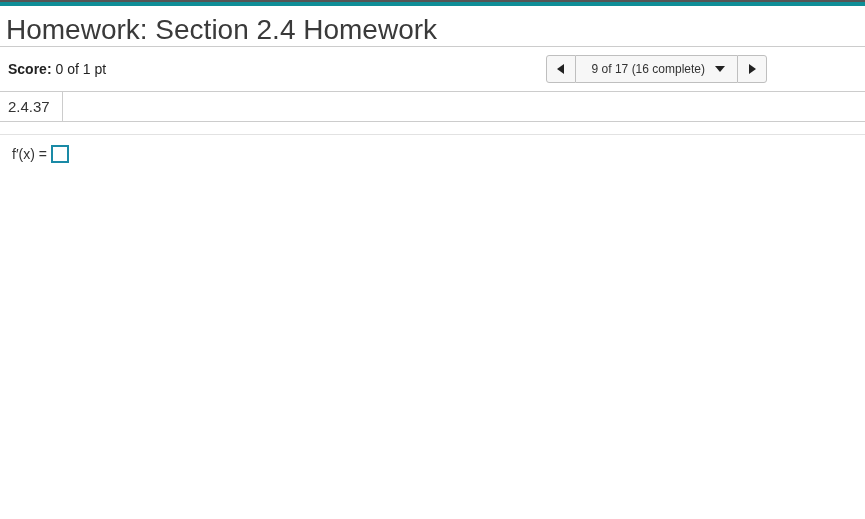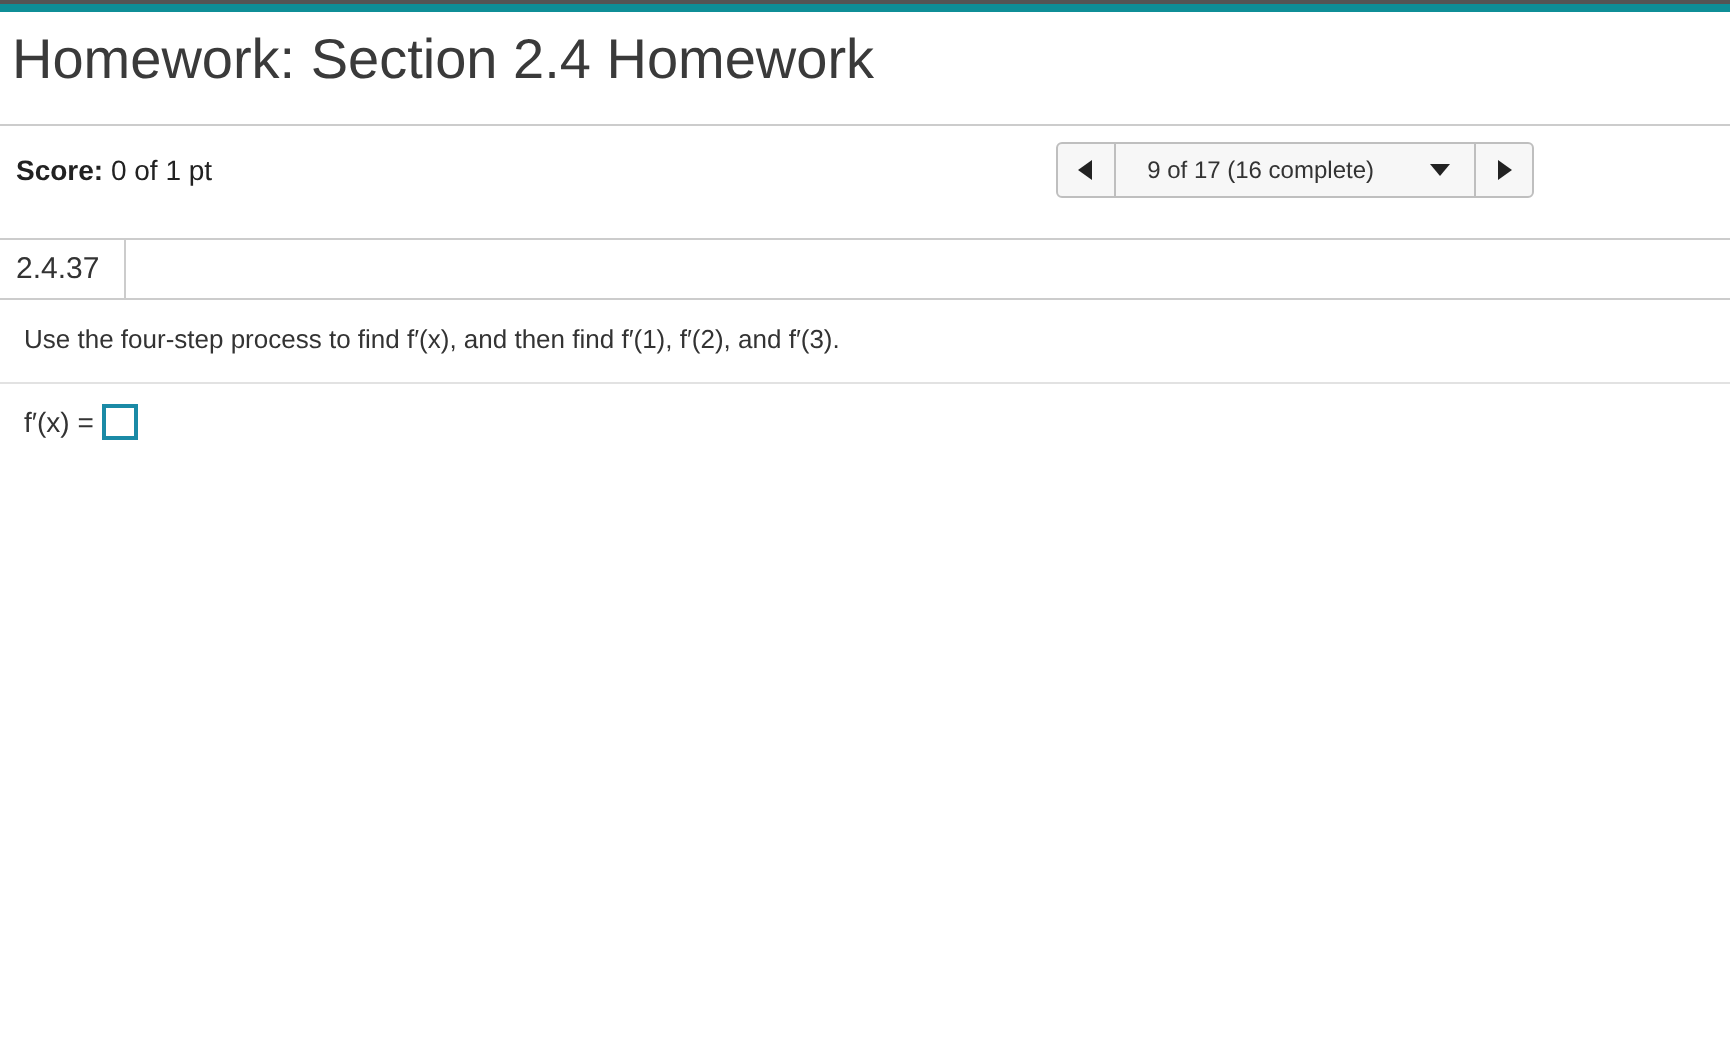--- a/index.html
+++ b/index.html
@@ -14,28 +14,28 @@
   }
   .top-bar {
     height: 6px;
     background: #0f8e97;
     border-top: 2px solid #555;
   }
   .title {
     font-size: 28px;
     font-weight: 400;
     color: #3a3a3a;
-    padding: 8px 6px 16px 6px;
+    padding: 8px 6px 0 6px;
     border-bottom: 1px solid #ccc;
   }
   .info-row {
     display: flex;
     justify-content: space-between;
     align-items: center;
-    padding: 8px 8px 20px 8px;
+    padding: 8px 8px 8px 8px;
     border-bottom: 1px solid #ccc;
   }
   .score-wrap {
     font-size: 14px;
     color: #222;
   }
   .score-wrap .label { font-weight: 700; }
   .nav-group {
     display: flex;
     align-items: stretch;
@@ -55,21 +55,21 @@
   .nav-btn {
     width: 30px;
     border-radius: 3px;
   }
   .nav-btn.left { border-top-right-radius: 0; border-bottom-right-radius: 0; }
   .nav-btn.right { border-top-left-radius: 0; border-bottom-left-radius: 0; }
   .nav-mid {
     padding: 0 12px 0 16px;
     border-left: none;
     border-right: none;
-    gap: 28px;
+    gap: 10px;
     cursor: pointer;
   }
   .tri { width: 0; height: 0; display: inline-block; }
   .tri-left { border-top: 5px solid transparent; border-bottom: 5px solid transparent; border-right: 7px solid #222; }
   .tri-right { border-top: 5px solid transparent; border-bottom: 5px solid transparent; border-left: 7px solid #222; }
   .tri-down { border-left: 5px solid transparent; border-right: 5px solid transparent; border-top: 6px solid #222; }
 
   .problem-id-row {
     border-bottom: 1px solid #ccc;
     padding: 0;
@@ -143,19 +143,18 @@
       <span class="tri tri-right"></span>
     </div>
   </div>
 </div>
 
 <div class="problem-id-row">
   <span class="problem-id">2.4.37</span>
 </div>
 
 <div class="question-area">
-  <div class="instruction">Use the four-step process to find f′(x), and then find f′(1), f′(2), and f′(3).</div>
 </div>
 
 <div class="answer-row">
   <span>f′(x) =</span>
   <input class="answer-box" type="text" value="" style="">
 </div>
 
 </body></html>

